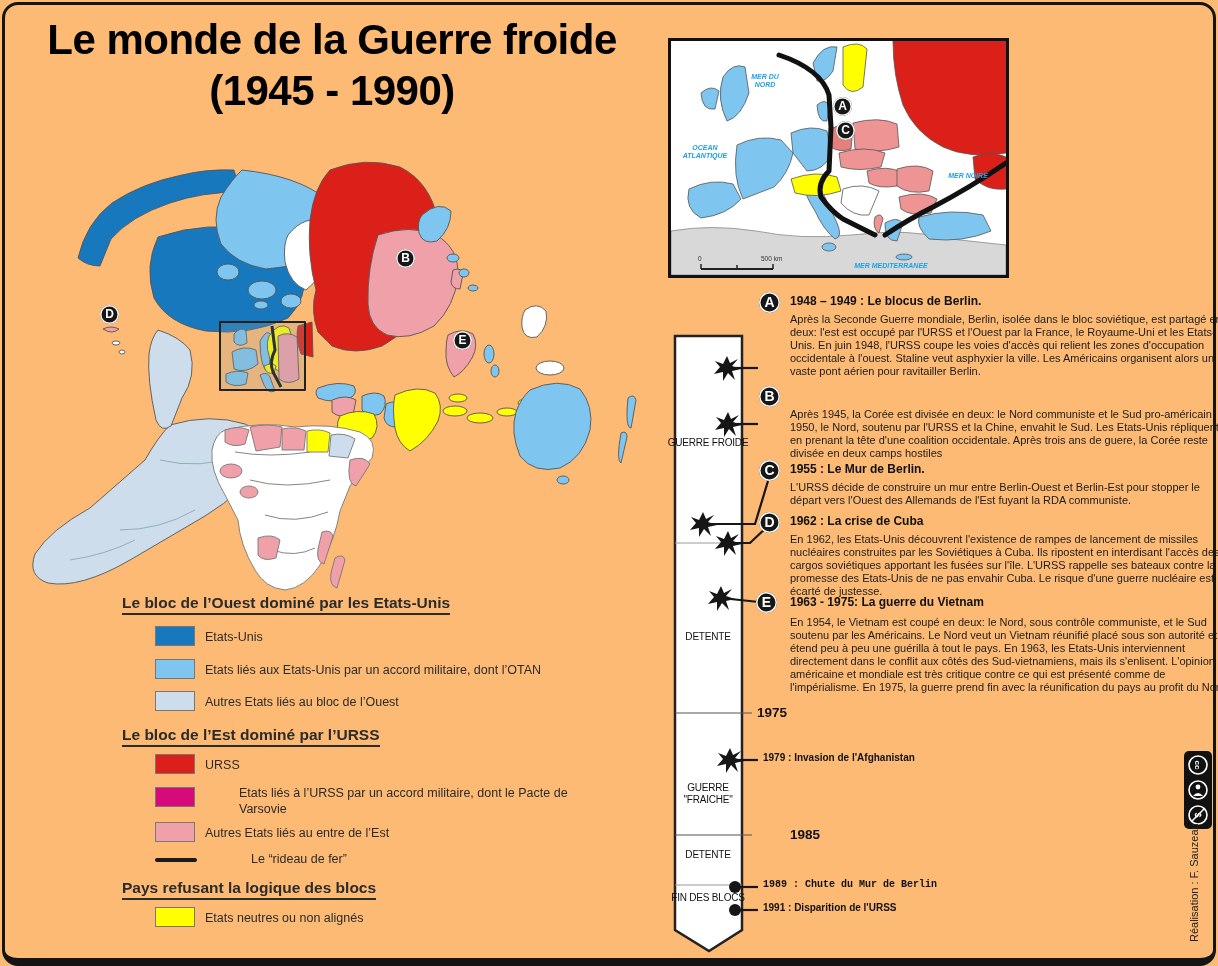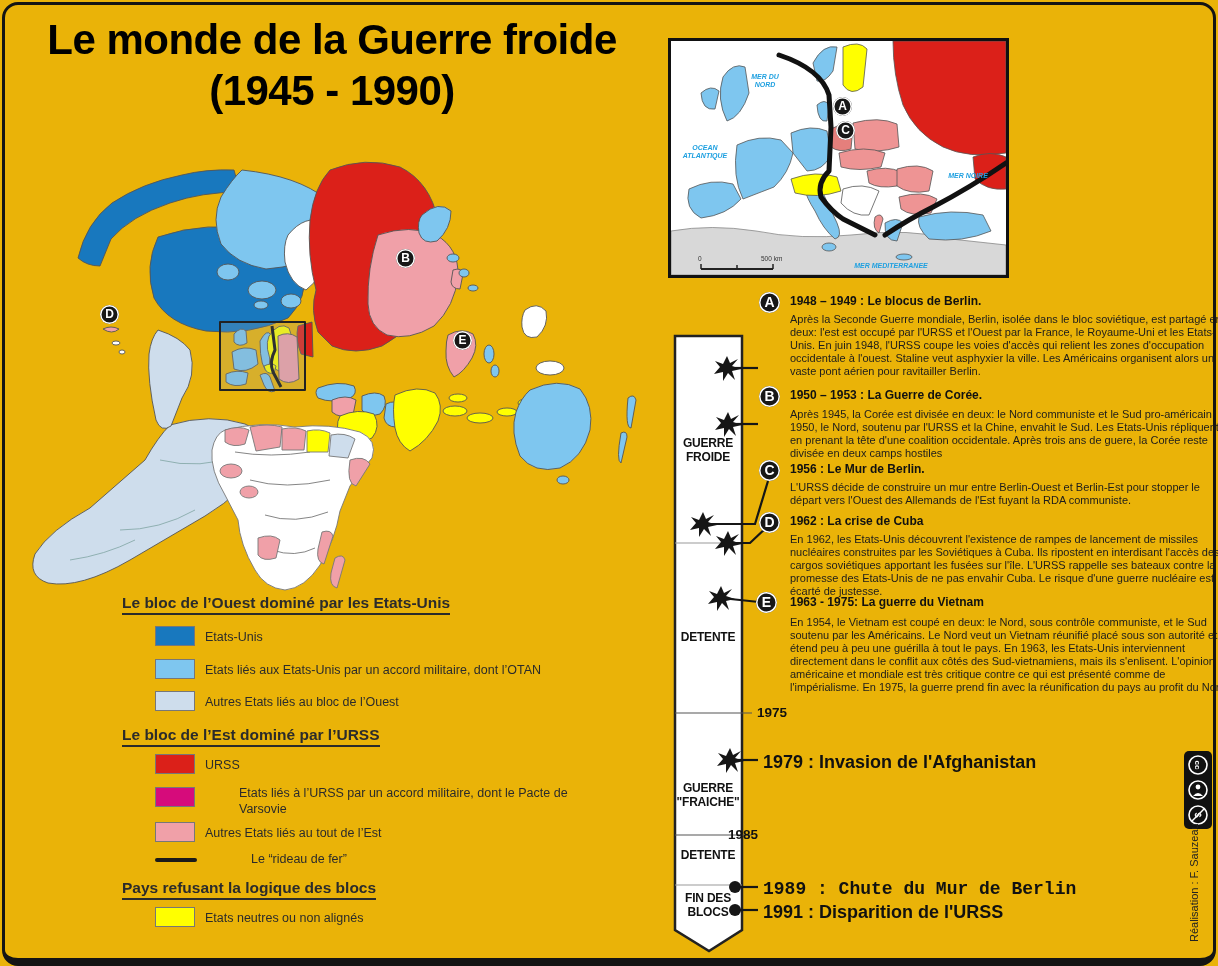--- a/index.html
+++ b/index.html
@@ -1,16 +1,16 @@
 <!DOCTYPE html>
 <html><head>
 <meta charset="utf-8">
 <style>
   html,body{margin:0;padding:0;background:#fff;}
-  .page{position:relative;width:1218px;height:966px;background:#eab308;overflow:hidden;
+  .page{position:relative;width:1218px;height:966px;background:#fdba74;overflow:hidden;
         font-family:"Liberation Sans",sans-serif;color:#1a1a1a;}
   .frame{position:absolute;left:2px;top:2px;right:2px;bottom:0;border:3px solid #141414;
          border-bottom-width:8px;border-radius:16px;pointer-events:none;}
   .title{position:absolute;left:8px;top:14px;width:648px;text-align:center;
          font-weight:bold;font-size:42px;line-height:1.22;letter-spacing:-0.5px;color:#000;}
   
   .lg-head{position:absolute;font-size:15.5px;font-weight:bold;color:#2b2b2b;
            border-bottom:2px solid #2b2b2b;padding-bottom:1px;}
   .sw{position:absolute;width:40px;height:20px;border:1px solid #777;box-sizing:border-box;}
   .sw-line{position:absolute;width:42px;height:4px;background:#1a1a1a;border-radius:2px;}
@@ -20,24 +20,24 @@
          background:#fff;box-sizing:content-box;}
   .sea{position:absolute;font-size:7px;font-weight:bold;font-style:italic;color:#1FA0E0;
        text-align:center;line-height:1.15;}
   .scale-num{position:absolute;font-size:6.5px;color:#333;}
   
   .badge{position:absolute;width:21px;height:21px;border-radius:50%;background:#171717;
          color:#fff;font-weight:bold;font-size:14px;text-align:center;line-height:21px;
          box-shadow:0 0 0 1.5px #fff inset;}
   .badge.small{width:19px;height:19px;font-size:12px;line-height:19px;}
   
-  .phase{position:absolute;left:664px;width:88px;text-align:center;font-weight:bold;
-         font-size:12px;line-height:1.15;letter-spacing:-0.2px;color:#111;}
+  .phase{position:absolute;left:664px;width:88px;text-align:center;font-weight:normal;
+         font-size:10px;line-height:1.15;letter-spacing:-0.2px;color:#111;}
   .yr{position:absolute;font-weight:bold;font-size:13.5px;color:#111;}
-  .qk{position:absolute;font-weight:bold;font-size:18px;color:#111;}
+  .qk{position:absolute;font-weight:bold;font-size:10px;color:#111;}
   
   .ev-title{position:absolute;left:790px;width:428px;font-weight:bold;font-size:12px;color:#111;}
   .ev-body{position:absolute;left:790px;width:442px;font-size:11px;line-height:13px;color:#1c1c1c;}
   .credit{position:absolute;left:1188px;top:834px;height:108px;font-size:11px;color:#222;
           writing-mode:vertical-rl;transform:rotate(180deg);white-space:nowrap;}
   .cc{position:absolute;left:1183px;top:750px;}
   svg{display:block;}
 </style>
 </head>
 <body>
@@ -172,21 +172,21 @@
   <div class="lg-item" style="left:205px;top:663px;">Etats liés aux Etats-Unis par un accord militaire, dont l’OTAN</div>
   <div class="sw" style="left: 155px; top: 691px; background-color: rgb(206, 221, 236);"></div>
   <div class="lg-item" style="left:205px;top:695px;">Autres Etats liés au bloc de l’Ouest</div>
 
   <div class="lg-head" style="left:122px;top:726px;">Le bloc de l’Est dominé par l’URSS</div>
   <div class="sw" style="left: 155px; top: 754px; background-color: rgb(219, 32, 25);"></div>
   <div class="lg-item" style="left:205px;top:758px;">URSS</div>
   <div class="sw" style="left: 155px; top: 787px; background-color: rgb(214, 11, 123);"></div>
   <div class="lg-item" style="left:205px;top:786px;width:335px;margin-left:34px;">Etats liés à l’URSS par un accord militaire, dont le Pacte de Varsovie</div>
   <div class="sw" style="left: 155px; top: 822px; background-color: rgb(240, 160, 168);"></div>
-  <div class="lg-item" style="left:205px;top:826px;">Autres Etats liés au tout de l’Est</div>
+  <div class="lg-item" style="left:205px;top:826px;">Autres Etats liés au entre de l’Est</div>
   <div class="sw-line" style="left:155px;top:858px;"></div>
   <div class="lg-item" style="left:207px;top:852px;margin-left:44px;">Le “rideau de fer”</div>
 
   <div class="lg-head" style="left:122px;top:879px;">Pays refusant la logique des blocs</div>
   <div class="sw" style="left: 155px; top: 907px; background-color: rgb(255, 255, 0);"></div>
   <div class="lg-item" style="left:205px;top:911px;">Etats neutres ou non alignés</div>
 
   <div class="inset">
     <svg width="335" height="234" viewBox="0 0 335 234">
       <g stroke="#555" stroke-width="0.8" stroke-linejoin="round">
@@ -266,36 +266,35 @@
     <circle cx="80" cy="630" r="6" fill="#161616"></circle>
   </svg>
 
   <div class="phase" style="top:437px;">GUERRE FROIDE</div>
   <div class="phase" style="top:631px;">DETENTE</div>
   <div class="phase" style="top:782px;">GUERRE "FRAICHE"</div>
   <div class="phase" style="top:849px;">DETENTE</div>
   <div class="phase" style="top:892px;">FIN DES BLOCS</div>
 
   <div class="yr" style="left:757px;top:705px;">1975</div>
-  <div class="yr" style="left:728px;top:827px;">1985</div>
+  <div class="yr" style="left:790px;top:827px;">1985</div>
 
   <div class="qk" style="left:763px;top:752px;">1979 : Invasion de l'Afghanistan</div>
   <div class="qk" style="left:763px;top:879px;font-family:Liberation Mono, monospace;">1989 :  Chute du Mur de Berlin</div>
   <div class="qk" style="left:763px;top:902px;">1991 : Disparition de l'URSS</div>
 
   <div class="badge" style="left:759px;top:292px;">A</div>
   <div class="ev-title" style="top:294px;">1948 – 1949 : Le blocus de Berlin.</div>
   <div class="ev-body" style="top:313px;">Après la Seconde Guerre mondiale, Berlin, isolée dans le bloc soviétique, est partagé en deux: l'est est occupé par l'URSS et l'Ouest par la France, le Royaume-Uni et les Etats-Unis. En juin 1948, l'URSS coupe les voies d'accès qui relient les zones d'occupation occidentale à l'ouest. Staline veut asphyxier la ville. Les Américains organisent alors un vaste pont aérien pour ravitailler Berlin.</div>
 
   <div class="badge" style="left:759px;top:386px;">B</div>
-  <div class="ev-title" style="top:388px;">1950 – 1953 : La Guerre de Corée.</div>
   <div class="ev-body" style="top:408px;">Après 1945, la Corée est divisée en deux: le Nord communiste et le Sud pro-américain. En 1950, le Nord, soutenu par l'URSS et la Chine, envahit le Sud. Les Etats-Unis répliquent en prenant la tête d'une coalition occidentale. Après trois ans de guere, la Corée reste divisée en deux camps hostiles</div>
 
   <div class="badge" style="left:759px;top:460px;">C</div>
-  <div class="ev-title" style="top:462px;">1956 : Le Mur de Berlin.</div>
+  <div class="ev-title" style="top:462px;">1955 : Le Mur de Berlin.</div>
   <div class="ev-body" style="top:481px;">L'URSS décide de construire un mur entre Berlin-Ouest et Berlin-Est pour stopper le départ vers l'Ouest des Allemands de l'Est fuyant la RDA communiste.</div>
 
   <div class="badge" style="left:759px;top:512px;">D</div>
   <div class="ev-title" style="top:514px;">1962 : La crise de Cuba</div>
   <div class="ev-body" style="top:533px;">En 1962, les Etats-Unis découvrent l'existence de rampes de lancement de missiles nucléaires construites par les Soviétiques à Cuba. Ils ripostent en interdisant l'accès des cargos soviétiques apportant les fusées sur l'île. L'URSS rappelle ses bateaux contre la promesse des Etats-Unis de ne pas envahir Cuba. Le risque d'une guerre nucléaire est écarté de justesse.</div>
 
   <div class="badge" style="left:756px;top:592px;">E</div>
   <div class="ev-title" style="top:595px;">1963 - 1975: La guerre du Vietnam</div>
   <div class="ev-body" style="top:616px;">En 1954, le Vietnam est coupé en deux: le Nord, sous contrôle communiste, et le Sud soutenu par les Américains. Le Nord veut un Vietnam réunifié placé sous son autorité et étend peu à peu une guérilla à tout le pays. En 1963, les Etats-Unis interviennent directement dans le conflit aux côtés des Sud-vietnamiens, mais ils s'enlisent. L'opinion américaine et mondiale est très critique contre ce qui est présenté comme de l'impérialisme. En 1975, la guerre prend fin avec la réunification du pays au profit du Nord.</div>
 

